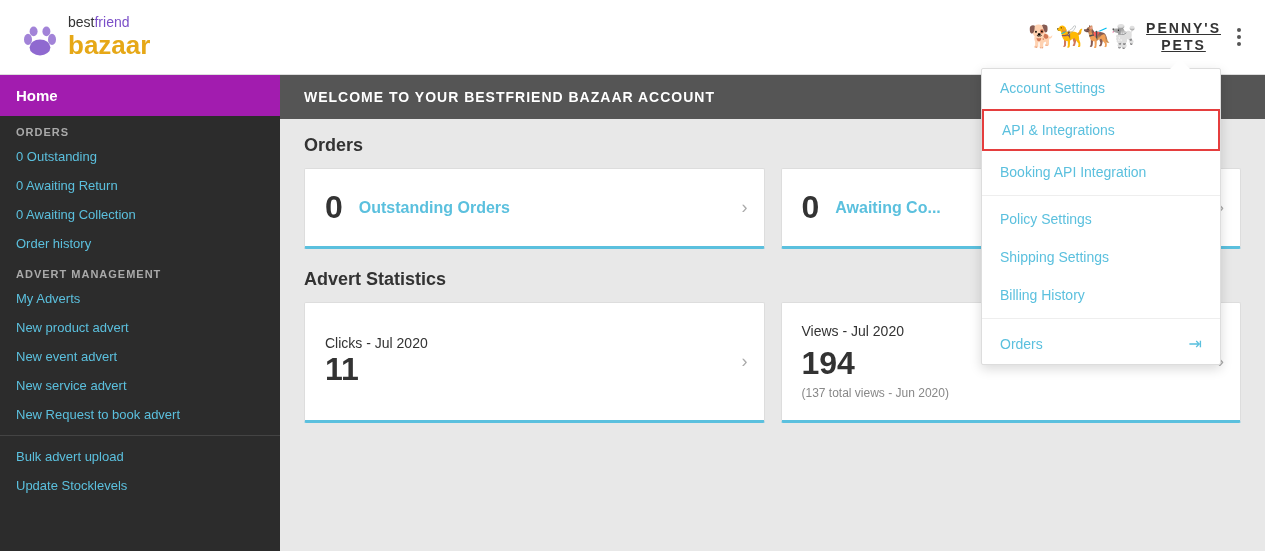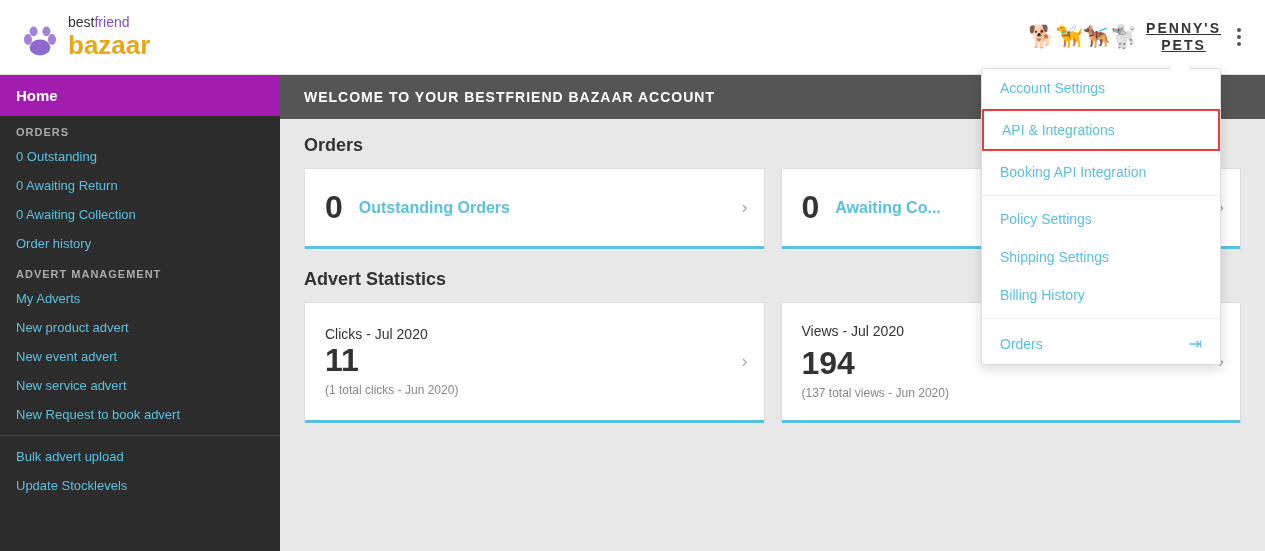--- a/index.html
+++ b/index.html
@@ -296,21 +296,20 @@
           <span class="card-arrow">›</span>
         </div>
       </div>
 
       <div class="section-title">Advert Statistics</div>
       <div class="cards-row">
         <div class="stat-card">
           <div style="flex:1;">
             <div style="font-size:14px;color:#333;">Clicks - Jul 2020</div>
             <div class="stat-number">11</div>
-            <div class="stat-sub">(1 total clicks - Jun 2020)</div>
           </div>
           <span class="card-arrow">›</span>
         </div>
         <div class="stat-card">
           <div style="flex:1;">
             <div style="font-size:14px;color:#333;margin-bottom:6px;">Views - Jul 2020</div>
             <div class="stat-number">194</div>
             <div class="stat-sub">(137 total views - Jun 2020)</div>
           </div>
           <span class="card-arrow">›</span>

